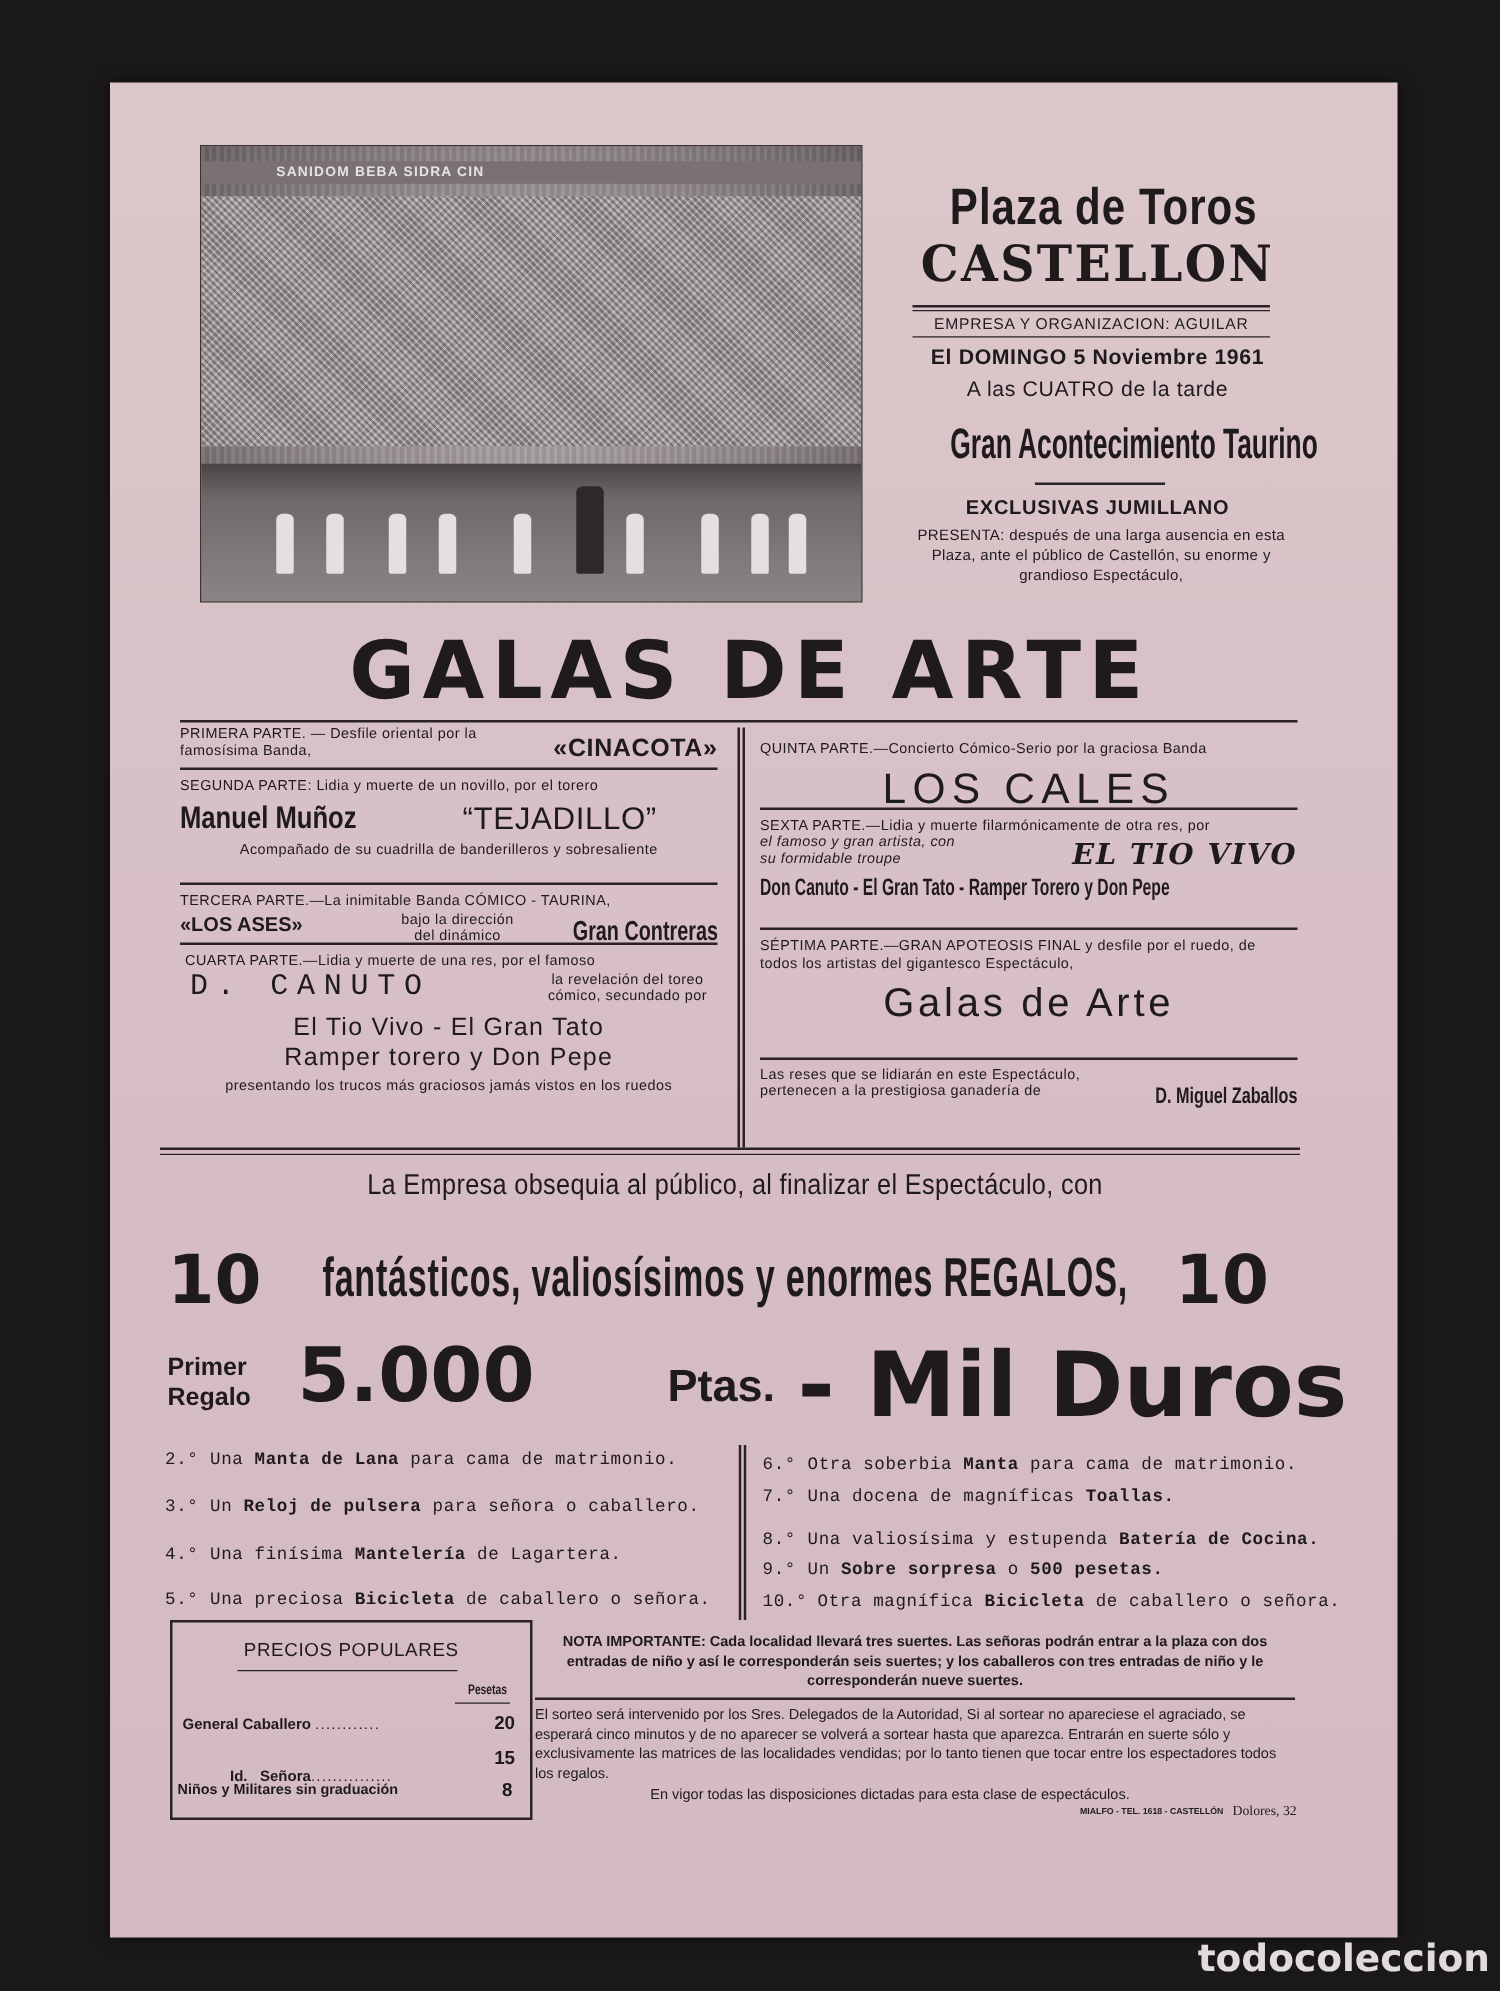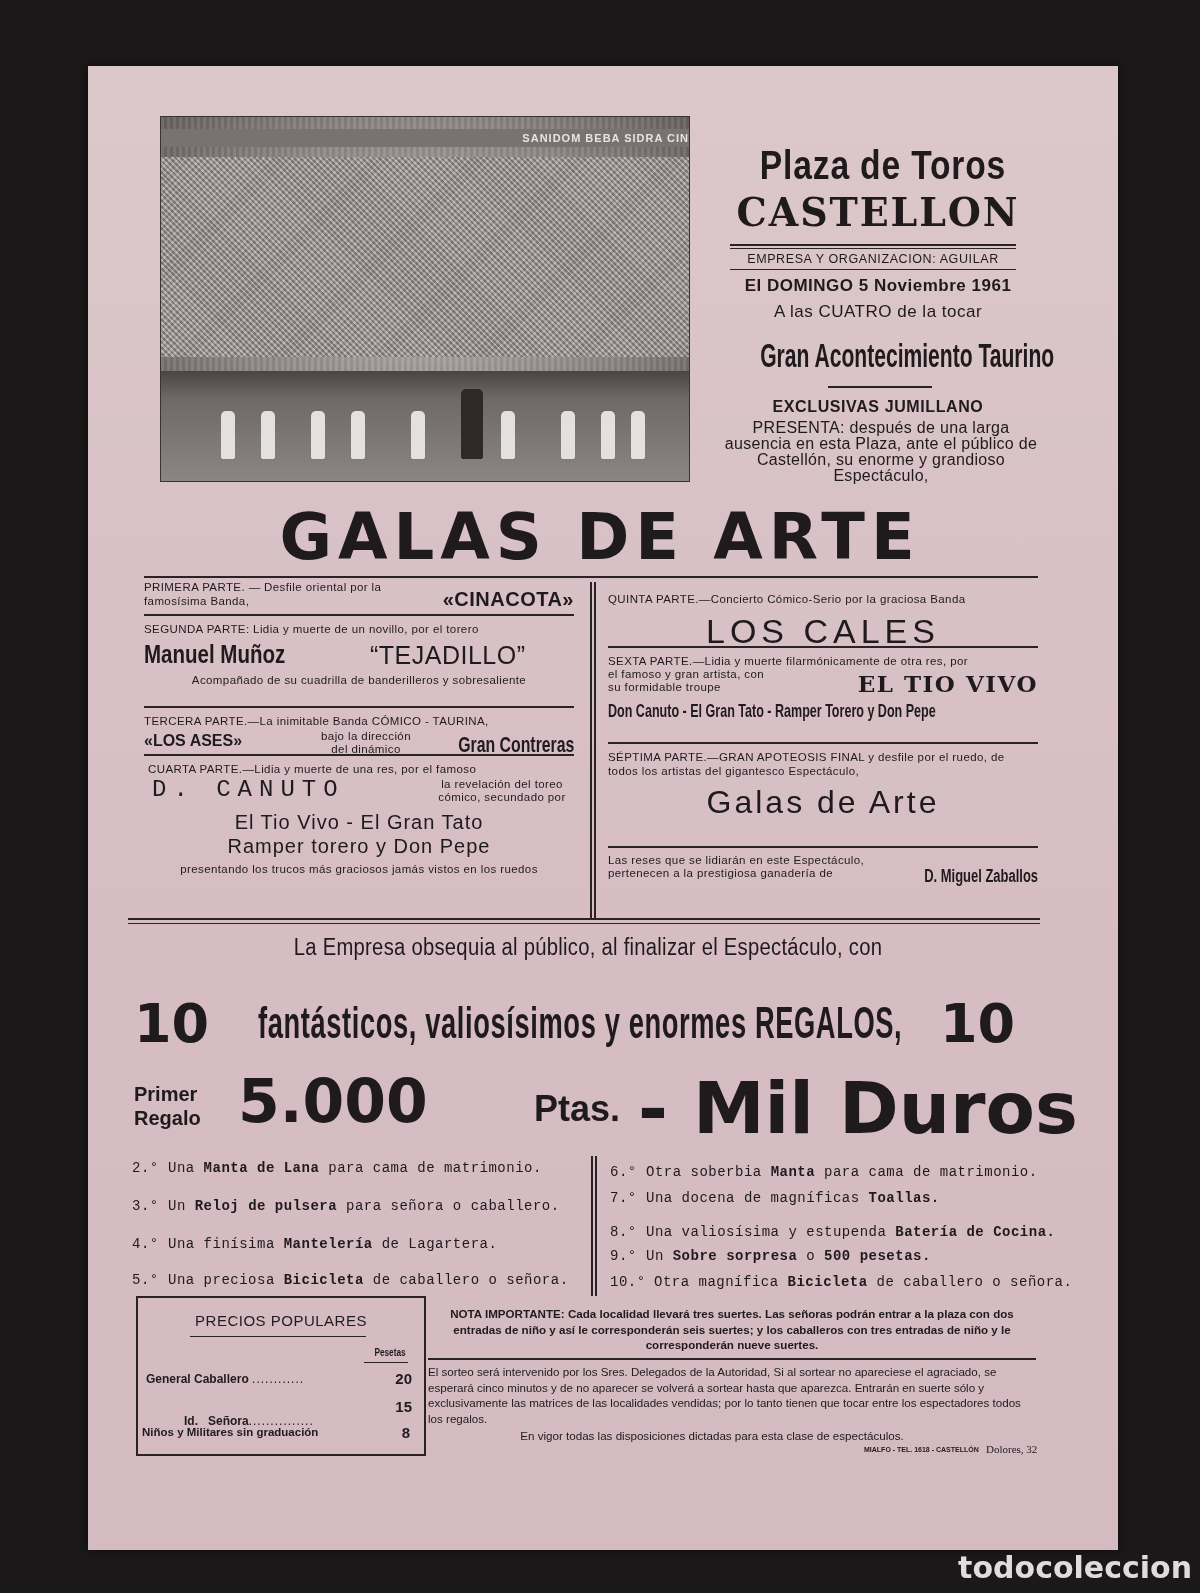--- a/index.html
+++ b/index.html
@@ -20,21 +20,20 @@
   .abs { position: absolute; }
 
   
   .photo {
     position: absolute; left: 72px; top: 50px; width: 530px; height: 366px;
     background:
       repeating-linear-gradient(90deg, rgba(255,255,255,0.06) 0 3px, rgba(0,0,0,0.06) 3px 6px),
       radial-gradient(ellipse at 50% 45%, #bdb5b4 0%, #8f8788 55%, #5e5758 100%);
     border: 1px solid #3a3333;
     overflow: hidden;
-    text-align: right;
   }
   .photo .crowd {
     position: absolute; left: 0; right: 0; top: 40px; height: 200px;
     background:
       repeating-linear-gradient(45deg, rgba(255,255,255,0.18) 0 2px, rgba(0,0,0,0.18) 2px 4px),
       repeating-linear-gradient(-45deg, rgba(255,255,255,0.12) 0 2px, rgba(0,0,0,0.12) 2px 5px),
       #a69d9d;
   }
   .photo .banner {
     position: absolute; left: 0; top: 12px; width: 100%; height: 18px;
@@ -80,21 +79,21 @@
     position: absolute; left: 600px; top: 270px; width: 380px; text-align: center;
     font-size: 34px; font-weight: bold; transform: scaleX(0.62); transform-origin: center;
     white-space: nowrap;
   }
   .h-excl {
     position: absolute; left: 630px; top: 332px; width: 320px; text-align: center;
     font-size: 16px; font-weight: bold; letter-spacing: 0.6px;
   }
   .h-present {
     position: absolute; left: 634px; top: 354px; width: 318px; text-align: center;
-    font-size: 16px; line-height: 16px; letter-spacing: 0.3px;
+    font-size: 12px; line-height: 16px; letter-spacing: 0.3px;
   }
 
   .galas {
     position: absolute; left: 72px; top: 434px; width: 880px; text-align: center;
     font-family: "DejaVu Sans", sans-serif; font-weight: bold; font-size: 64px;
     letter-spacing: 6px; white-space: nowrap;
   }
 
   
   .part-label { font-size: 11.5px; letter-spacing: 0.4px; line-height: 14px; }
@@ -143,21 +142,21 @@
   <div class="h-title1">Plaza de Toros</div>
   <div class="h-title2">CASTELLON</div>
   <div class="rule" style="left:642px;top:178px;width:286px;height:2px;"></div>
   <div class="rule" style="left:642px;top:182px;width:286px;height:1px;"></div>
   <div class="h-org">EMPRESA Y ORGANIZACION: AGUILAR</div>
   <div class="rule" style="left:642px;top:203px;width:286px;height:1px;"></div>
   <div class="h-date">El DOMINGO 5 Noviembre 1961</div>
   <div class="h-time">
     <span>A las</span>
     <span>CUATRO</span>
-    <span>de la tocar</span>
+    <span>de la tarde</span>
   </div>
   <div class="h-event">Gran Acontecimiento Taurino</div>
   <div class="rule" style="left:740px;top:320px;width:104px;height:2px;"></div>
   <div class="h-excl">EXCLUSIVAS JUMILLANO</div>
   <div class="h-present">PRESENTA: después de una larga ausencia en esta Plaza, ante el público de Castellón, su enorme y grandioso Espectáculo,</div>
 
   <div class="galas">GALAS DE ARTE</div>
   <div class="rule" style="left:56px;top:510px;width:894px;height:2px;"></div>
 
   <div class="vline" style="left:502px;top:516px;height:336px;"></div>
@@ -201,21 +200,21 @@
   </div>
 
   <div class="col-right" style="top:526px;">
     <div class="part-label">QUINTA PARTE.—Concierto Cómico-Serio por la graciosa Banda</div>
     <div class="center" style="font-size:34px;letter-spacing:5px;margin-top:6px;">LOS CALES</div>
   </div>
   <div class="rule" style="left:520px;top:580px;width:430px;height:1.5px;"></div>
 
   <div class="col-right" style="top:588px;">
     <div class="part-label">SEXTA PARTE.—Lidia y muerte filarmónicamente de otra res, por</div>
-    <div style="position:relative;height:32px;">
+    <div style="position:relative;height:32px;font-style:italic;">
       <span class="part-label" style="position:absolute;left:0;top:0;width:170px;line-height:13px;">el famoso y gran artista, con su formidable troupe</span>
       <span style="position:absolute;right:0;top:2px;font-family:'DejaVu Serif',serif;font-weight:bold;font-size:23px;letter-spacing:1.5px;">EL TIO VIVO</span>
     </div>
     <div class="big" style="font-size:19px;white-space:nowrap;transform:scaleX(0.66);transform-origin:left;">Don Canuto - El Gran Tato - Ramper Torero y Don Pepe</div>
   </div>
   <div class="rule" style="left:520px;top:676px;width:430px;height:1.5px;"></div>
 
   <div class="col-right" style="top:684px;">
     <div class="part-label">SÉPTIMA PARTE.—GRAN APOTEOSIS FINAL y desfile por el ruedo, de todos los artistas del gigantesco Espectáculo,</div>
     <div class="center" style="font-size:32px;letter-spacing:3px;margin-top:6px;">Galas de Arte</div>

